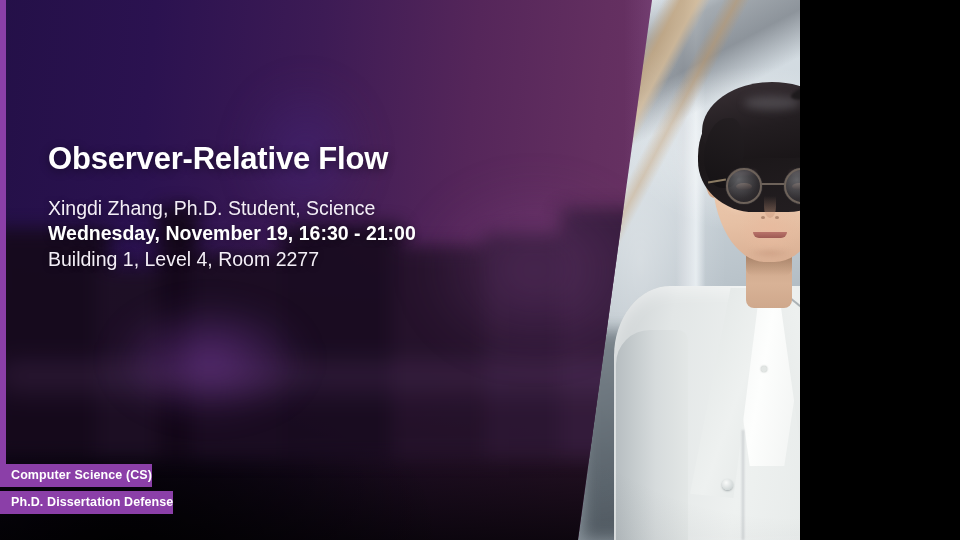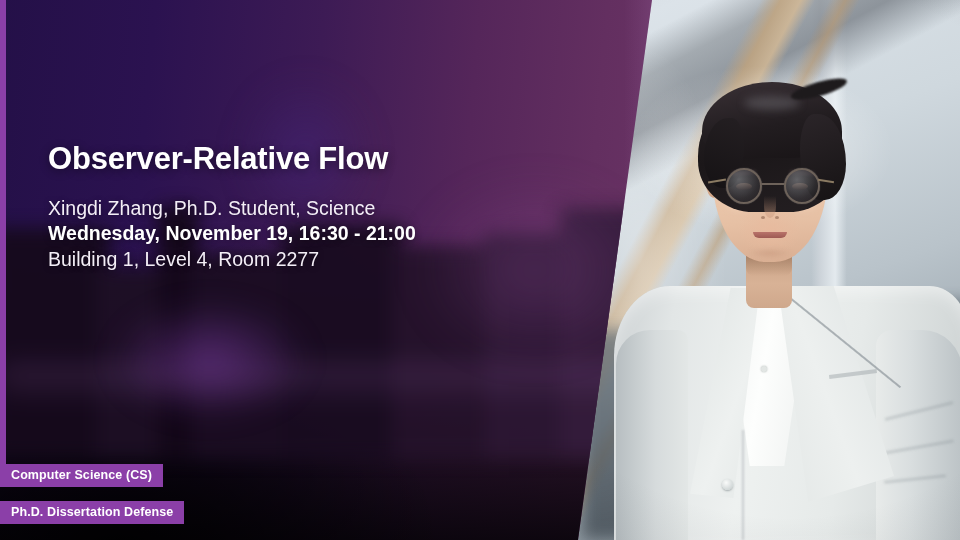--- a/index.html
+++ b/index.html
@@ -5,21 +5,21 @@
   * { margin:0; padding:0; box-sizing:border-box; }
   html, body {
     width:960px; height:540px;
     background:#000;
     font-family:"Liberation Sans", sans-serif;
     overflow:hidden;
   }
 
   #slide {
     position:relative;
-    width:960px; height:540px;
+    width:800px; height:540px;
     overflow:hidden;
     background:#0b0710;
   }
 
   
   .photo-layer {
     position:absolute; inset:0;
     background:
       
       radial-gradient(ellipse 190px 120px at 760px 150px, rgba(255,255,255,.55), rgba(255,255,255,0) 70%),
@@ -320,25 +320,25 @@
   .subtitle .when { font-weight:700; color:#ffffff; }
 
   
   .badges { position:absolute; left:0; top:464px; }
   .badge {
     display:inline-block;
     background:#8b3fa8;
     color:#ffffff;
     font-size:12.5px; font-weight:700;
     letter-spacing:.1px;
-    padding:4px 11px 5px 11px;
+    padding:4px 0 5px 11px;
     white-space:nowrap;
   }
   .badge-row { display:block; }
-  .badge-row.second { margin-top:14px; }
+  .badge-row.second { margin-top:4px; }
 </style>
 </head>
 <body>
 
 <div id="slide">
 
   <div class="photo-layer">
     <div class="photo-dark-panel"></div>
     <div class="photo-dark-left"></div>
 

